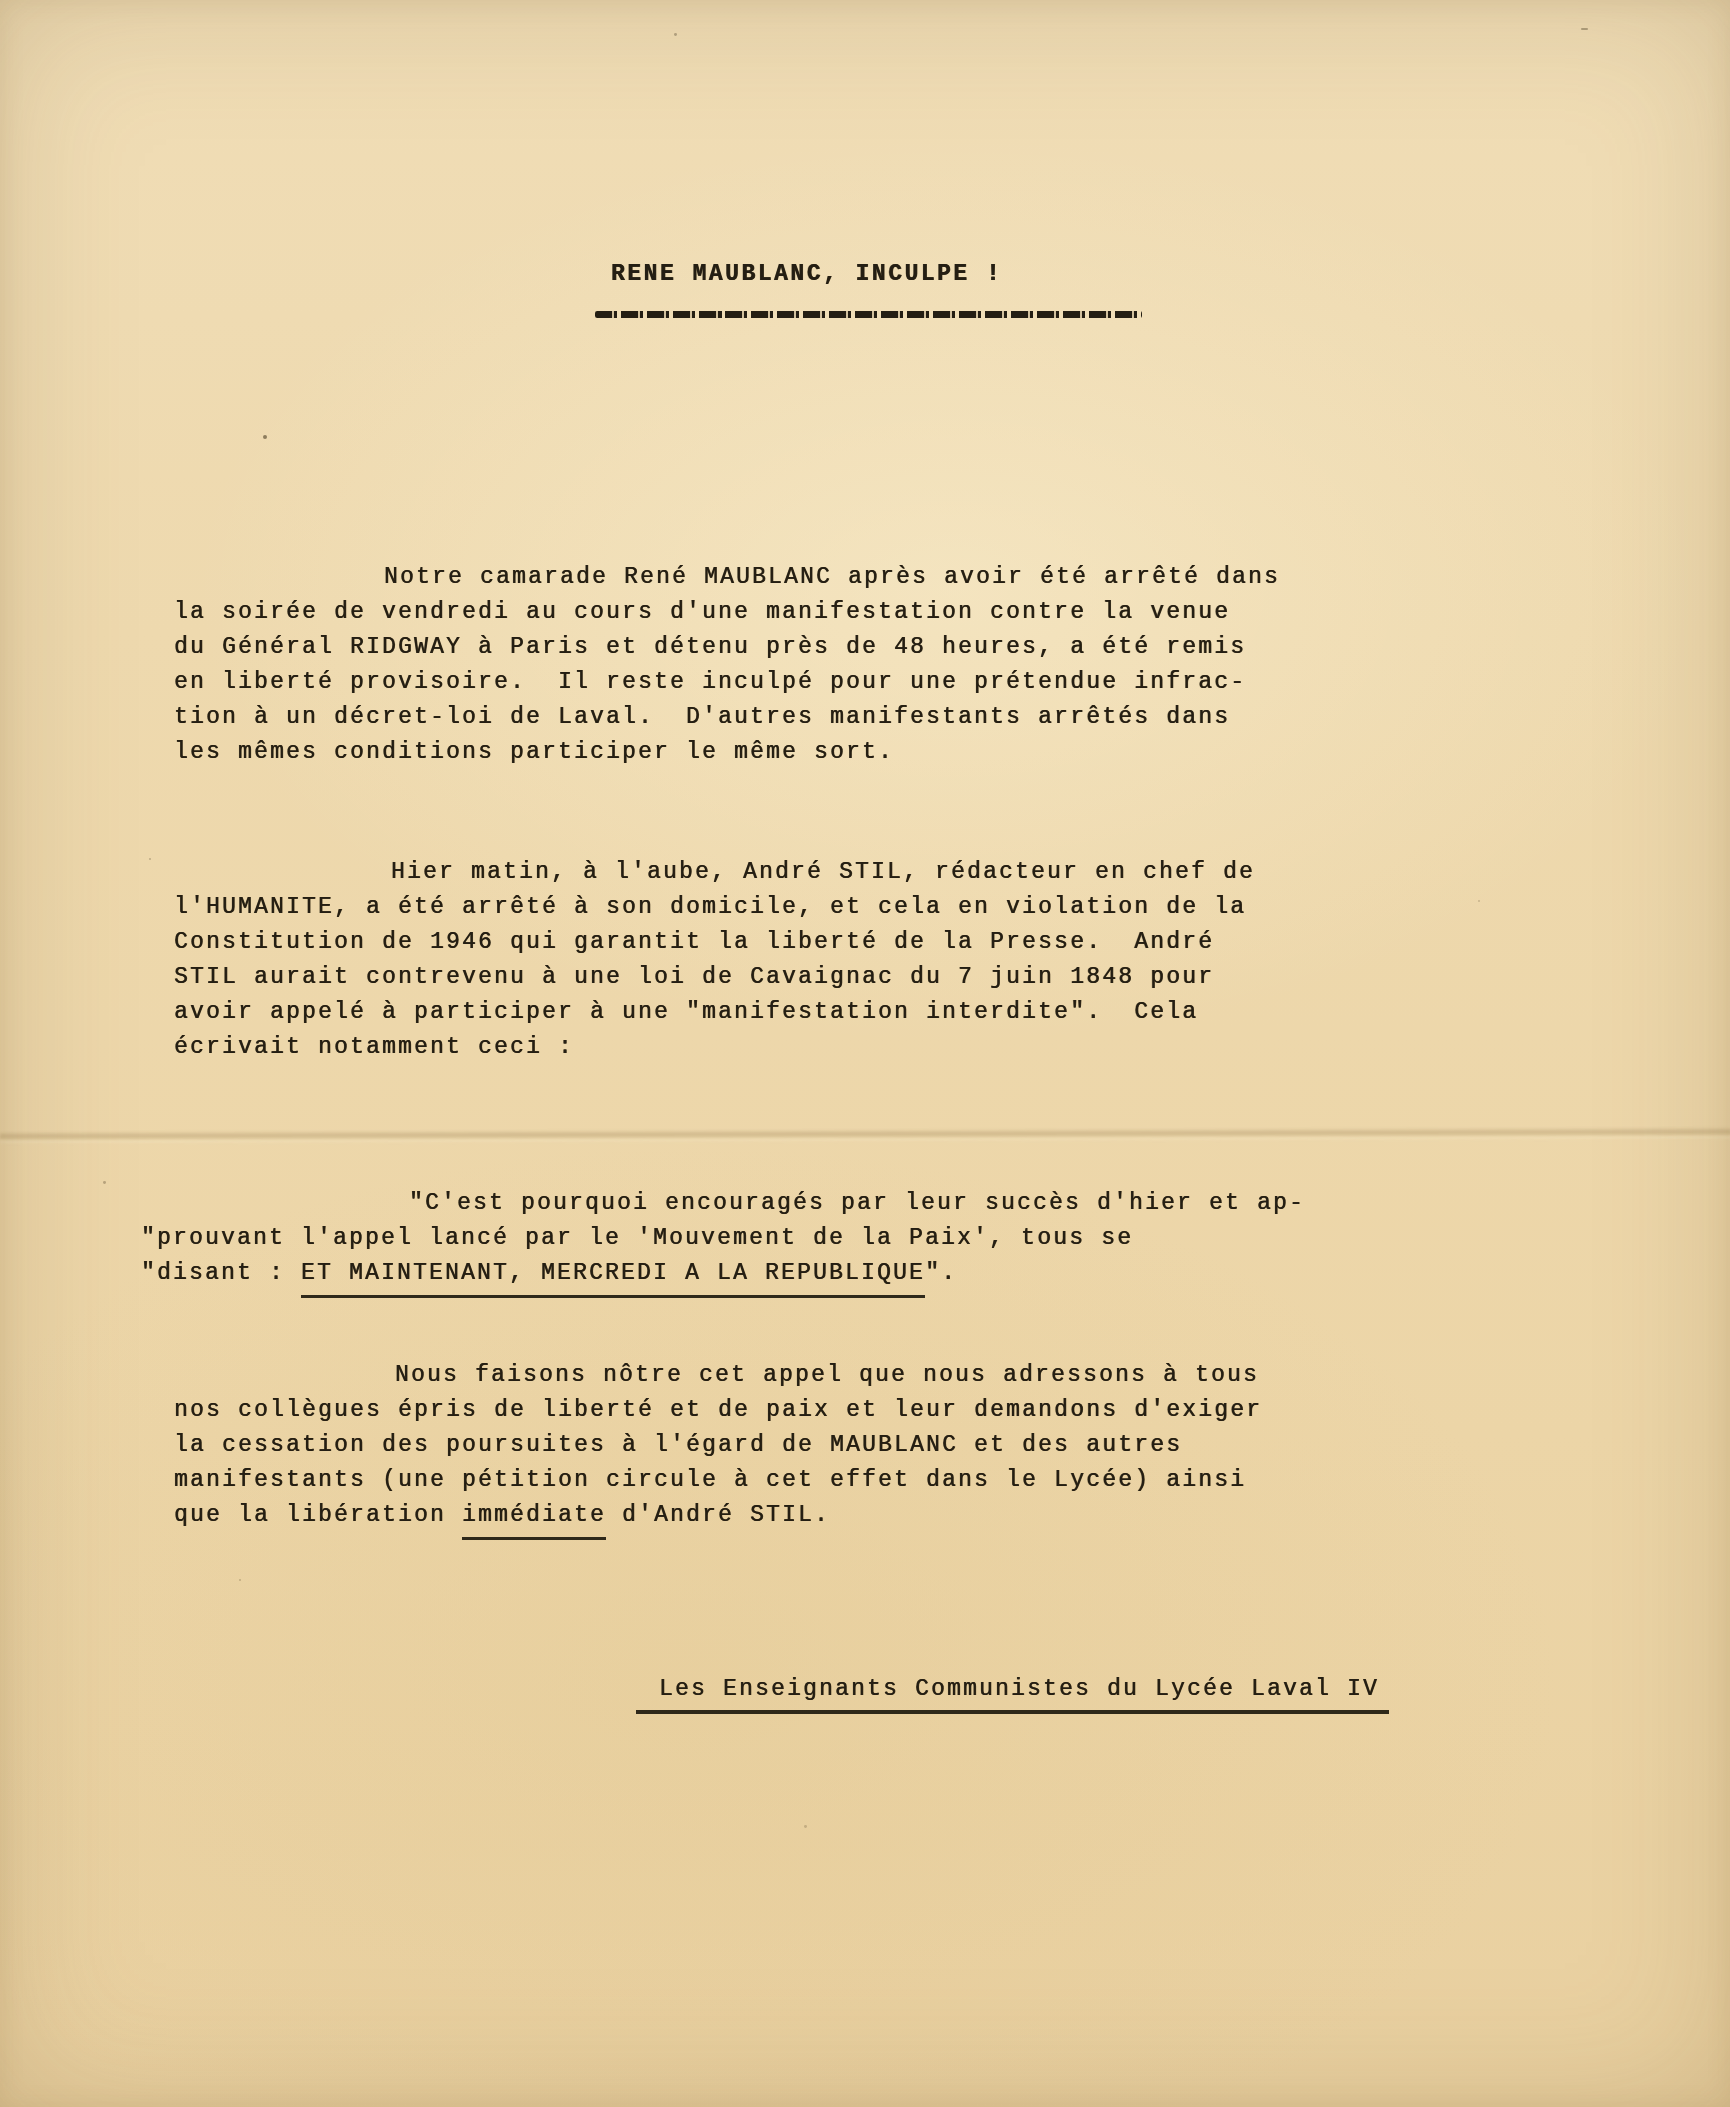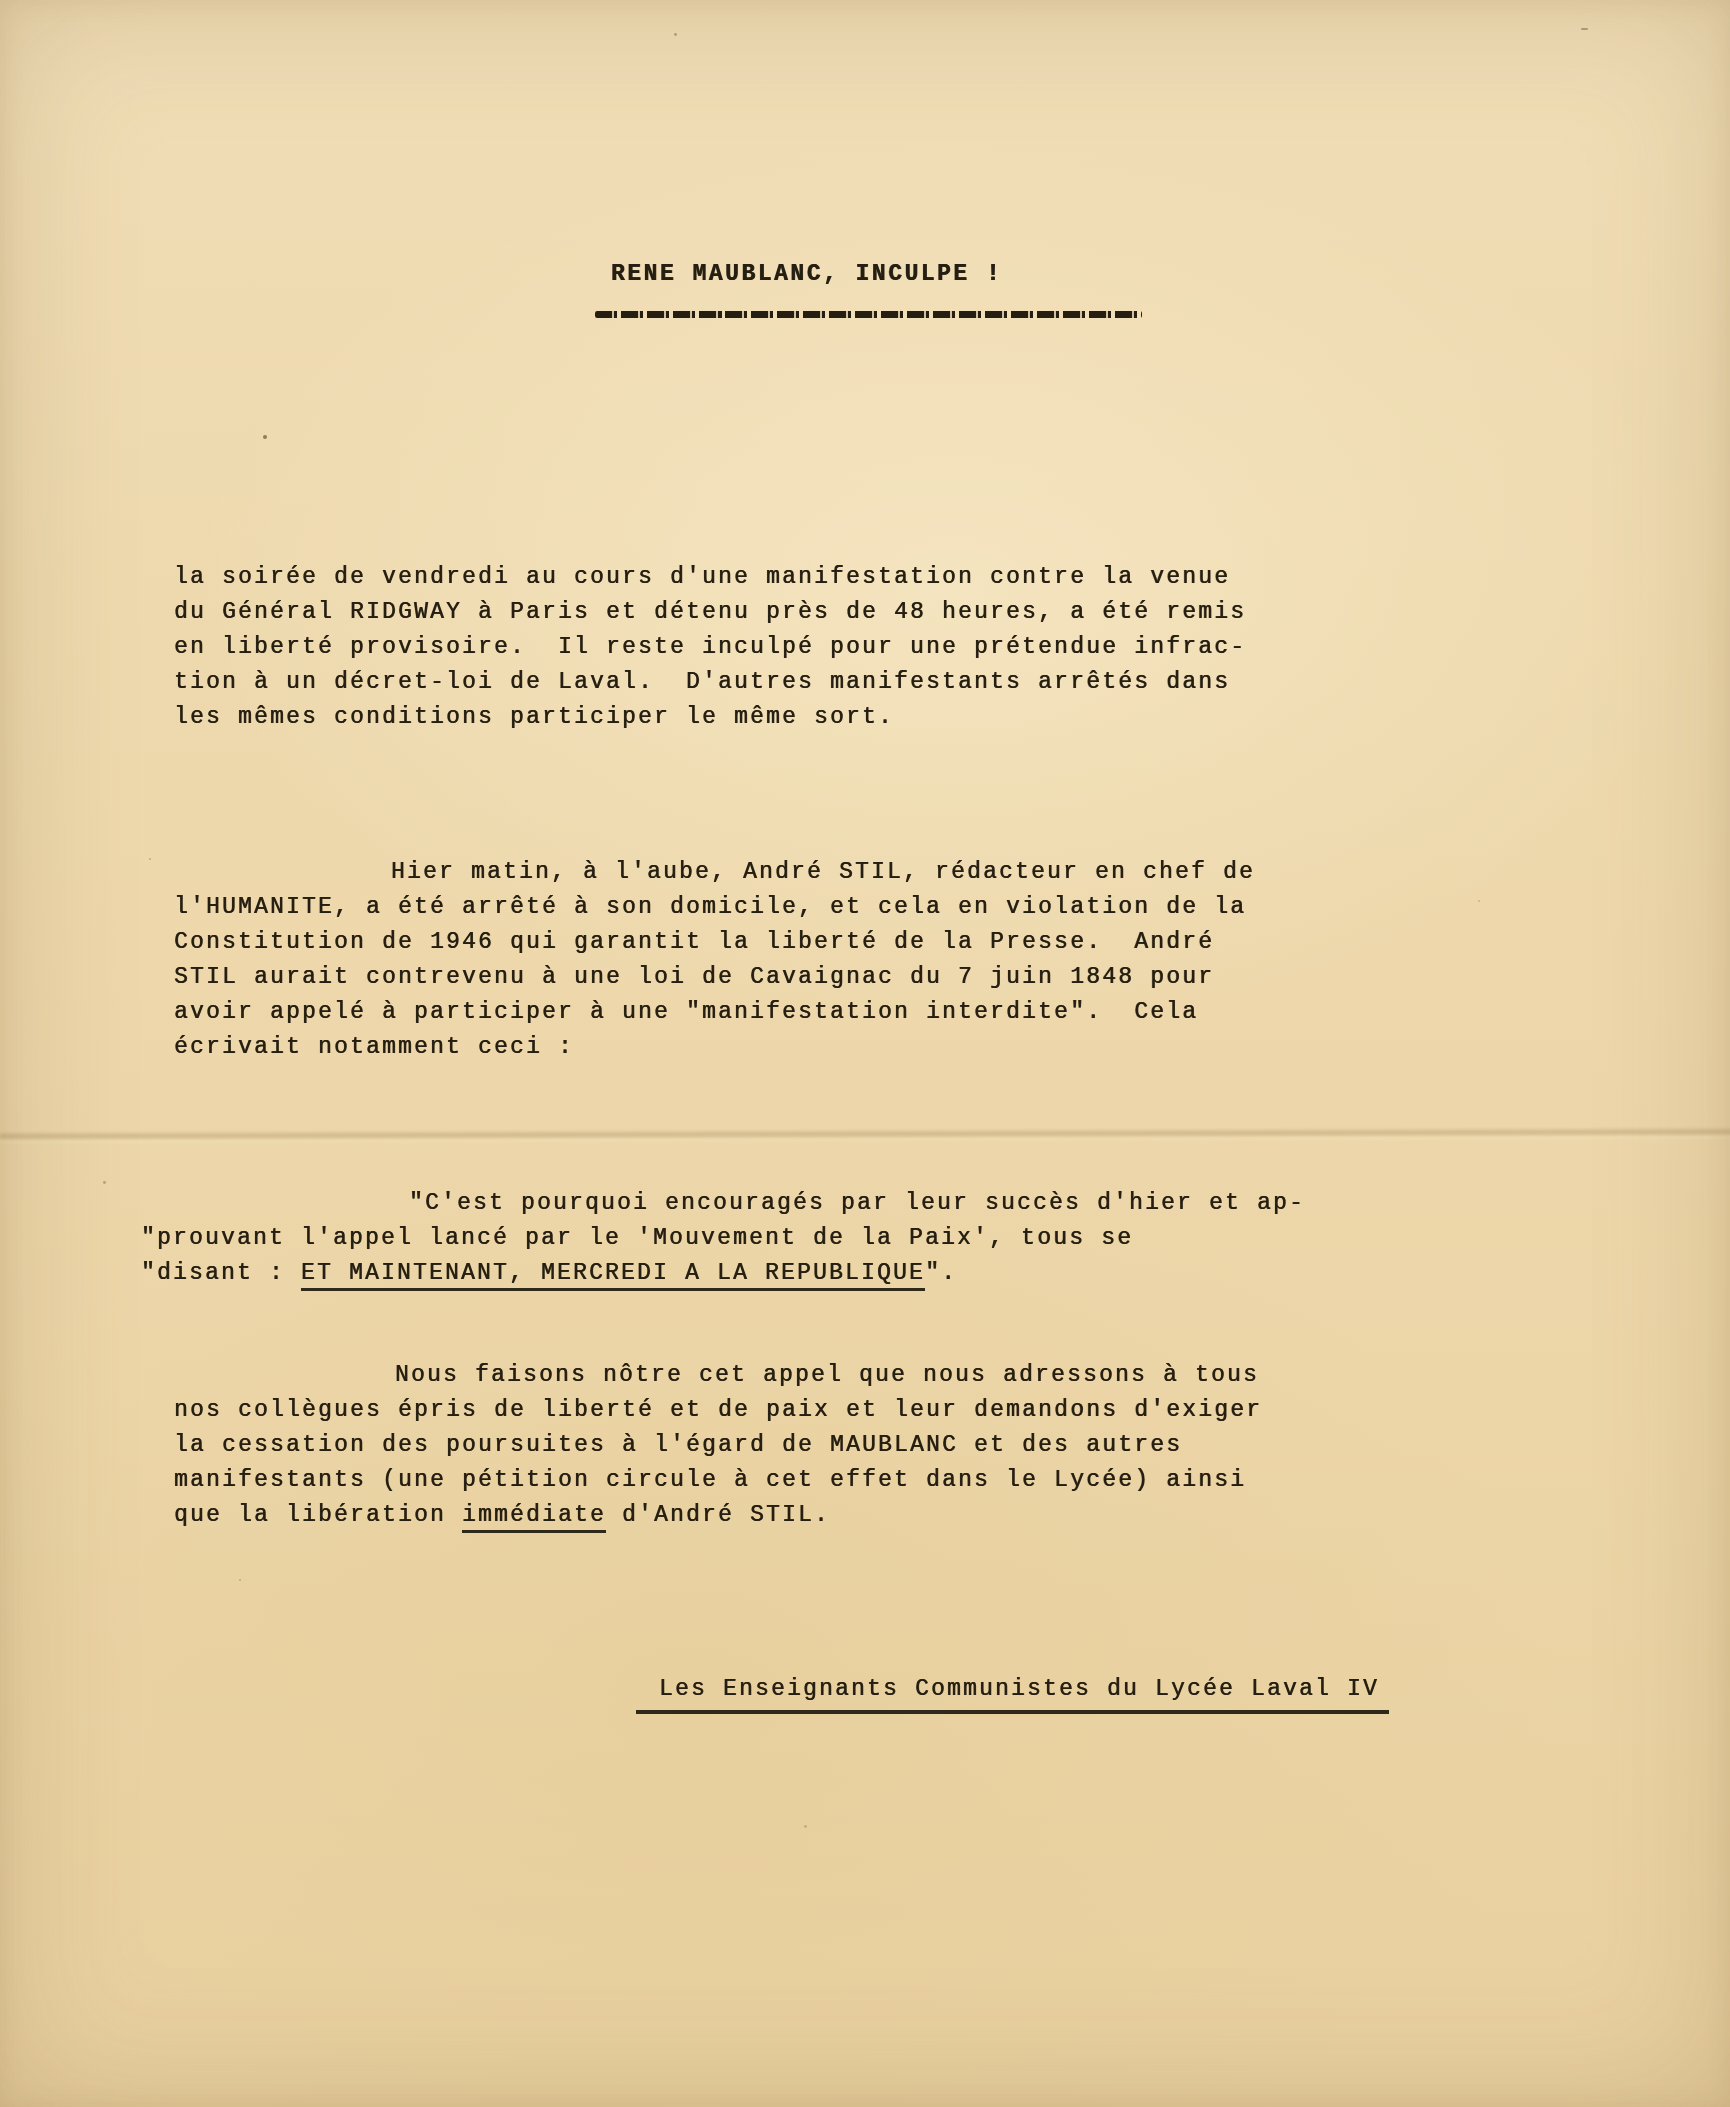--- a/index.html
+++ b/index.html
@@ -34,21 +34,21 @@
     border-radius:2.2px;
     filter:blur(0.3px);
   }
   .indent-p1{padding-left:210px;}
   .indent-p2{padding-left:217px;}
   .indent-p3{padding-left:235px;}
   .indent-p4{padding-left:221px;}
   .hang{margin-left:-33px;}
   .u-heavy{
     border-bottom:3.6px solid rgba(30,26,14,0.92);
-    padding-bottom:2px;
+    padding-bottom:9px;
   }
   .signature{
     position:absolute;left:636px;top:1672px;
     padding:0 10px 2.9px 23px;
     border-bottom:4.3px solid rgba(30,26,14,0.92);
   }
   .crease{
     position:absolute;left:0;top:1129px;width:1731px;height:13px;
     background:linear-gradient(180deg,rgba(120,95,55,0) 0%,rgba(121,96,56,0.26) 40%,rgba(160,132,80,0.18) 58%,rgba(250,238,205,0.35) 78%,rgba(250,238,205,0) 100%);
     filter:blur(0.9px);
@@ -71,20 +71,21 @@
   <div class="speck" style="left:804px;top:1825px;width:2.9px;height:2.9px;opacity:.4;"></div>
   <div class="speck" style="left:239px;top:1579px;width:2.2px;height:2.2px;opacity:.45;"></div>
   <div class="speck" style="left:1478px;top:900px;width:2.2px;height:2.2px;opacity:.4;"></div>
 
   <div class="title-wrap">
     <div class="ink title line">RENE MAUBLANC, INCULPE !</div>
     <div class="title-rule"></div>
   </div>
 
   <div class="para ink" style="top:560px;">
+    <div class="line indent-p1">Notre camarade René MAUBLANC après avoir été arrêté dans</div>
     <div class="line">la soirée de vendredi au cours d'une manifestation contre la venue</div>
     <div class="line">du Général RIDGWAY à Paris et détenu près de 48 heures, a été remis</div>
     <div class="line">en liberté provisoire.  Il reste inculpé pour une prétendue infrac-</div>
     <div class="line">tion à un décret-loi de Laval.  D'autres manifestants arrêtés dans</div>
     <div class="line">les mêmes conditions participer le même sort.</div>
   </div>
 
   <div class="para ink" style="top:855px;">
     <div class="line indent-p2">Hier matin, à l'aube, André STIL, rédacteur en chef de</div>
     <div class="line">l'HUMANITE, a été arrêté à son domicile, et cela en violation de la</div>

